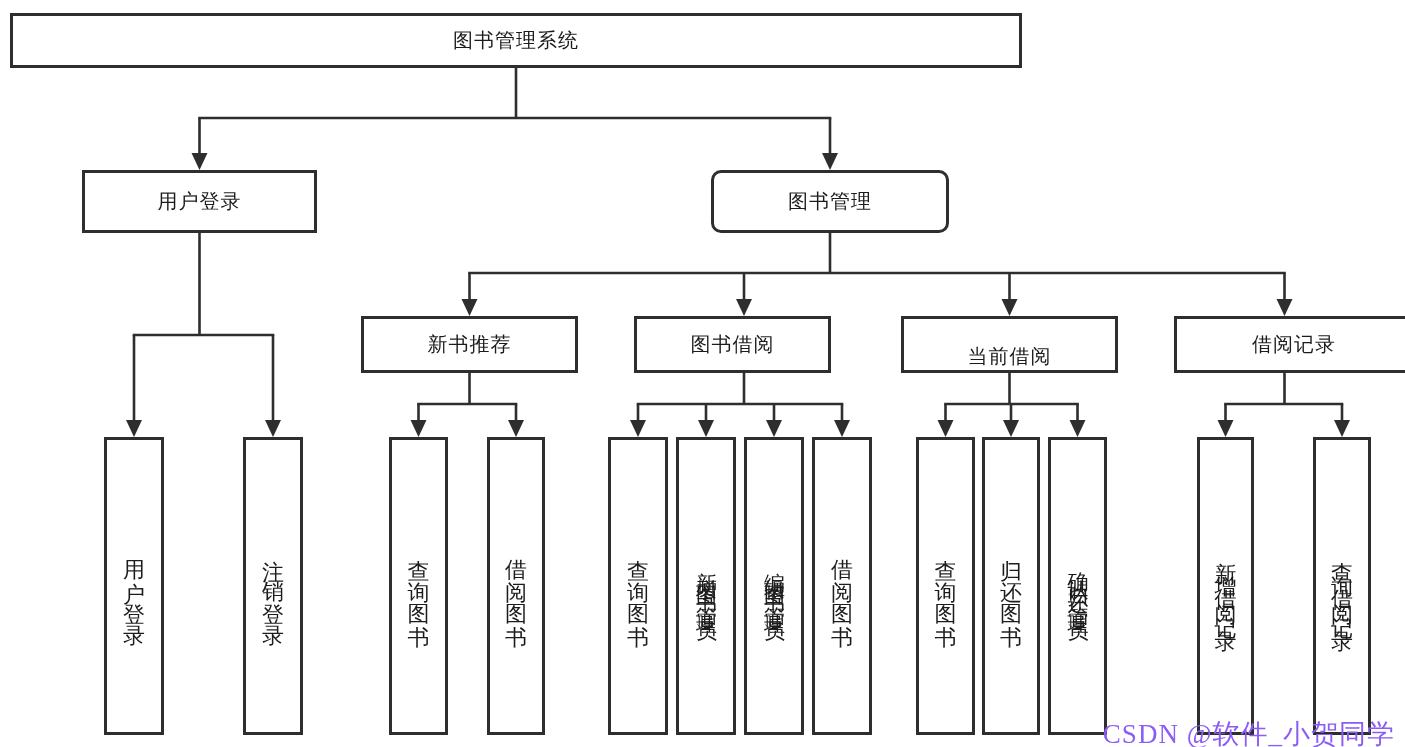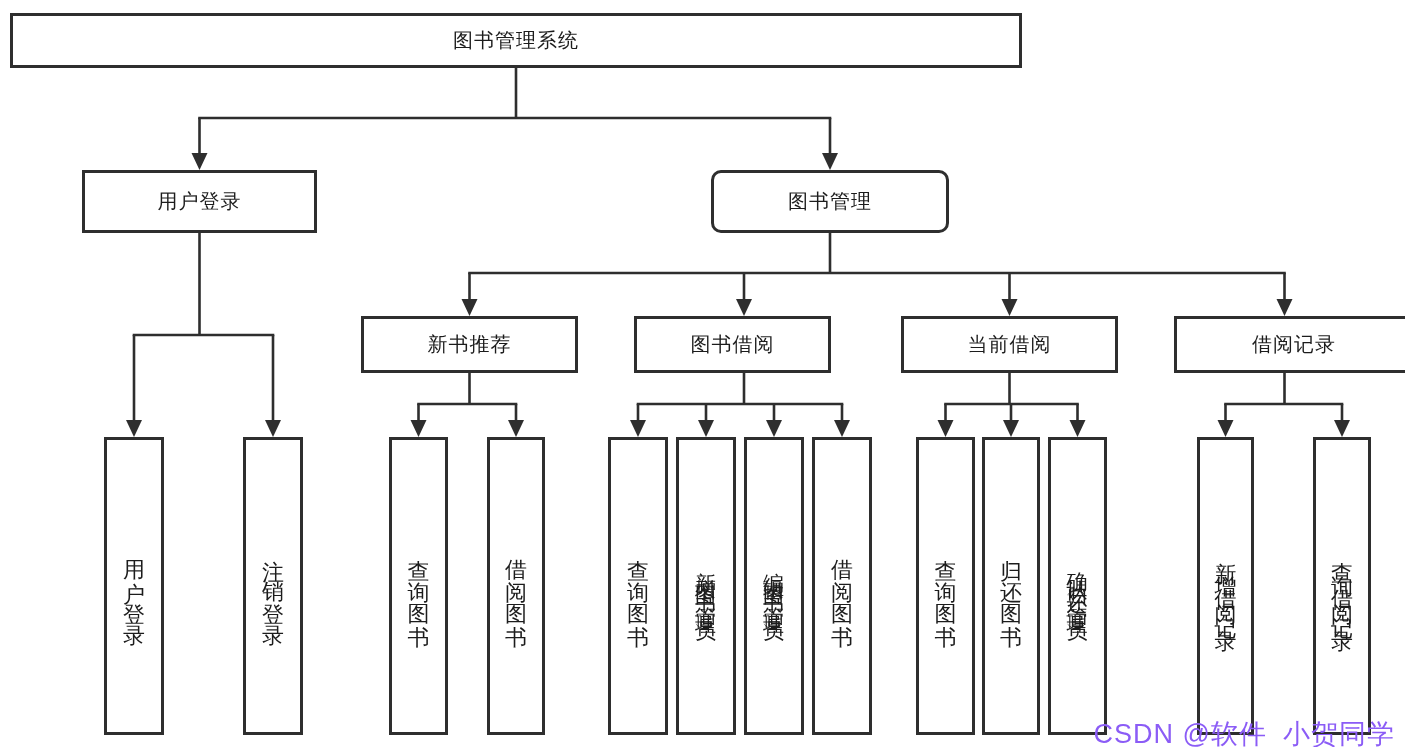--- a/index.html
+++ b/index.html
@@ -1,18 +1,18 @@
 <!DOCTYPE html>
 <html><head>
 <meta charset="utf-8">
 <style>
   html,body{margin:0;padding:0;background:#ffffff;}
   .canvas{
     position:relative;width:1405px;height:747px;background:#ffffff;
-    font-family:Liberation Sans, sans-serif;
+    font-family:Liberation Serif, serif;
     color:#1c1c1c;overflow:hidden;
   }
   .connector-layer{position:absolute;left:0;top:0;width:1405px;height:747px;}
   .node{
     position:absolute;box-sizing:border-box;background:#ffffff;
     border:3px solid #2e2e2e;display:flex;align-items:center;justify-content:center;
     z-index:2;
   }
   .hlabel{font-size:20px;letter-spacing:1px;white-space:nowrap;}
   .leaf .vtext{
@@ -109,21 +109,21 @@
   <div class="node" style="left:711px;top:170px;width:238px;height:63px;border-radius:10px;">
     <span class="hlabel">图书管理</span>
   </div>
 
   <div class="node" style="left:361px;top:316px;width:217px;height:57px;">
     <span class="hlabel">新书推荐</span>
   </div>
   <div class="node" style="left:634px;top:316px;width:197px;height:57px;">
     <span class="hlabel">图书借阅</span>
   </div>
-  <div class="node" style="left:901px;top:316px;width:217px;height:57px;">
+  <div class="node" style="left:901px;top:316px;width:217px;height:57px;align-items:flex-end;">
     <span class="hlabel">当前借阅</span>
   </div>
   <div class="node" style="left:1174px;top:316px;width:240px;height:57px;">
     <span class="hlabel">借阅记录</span>
   </div>
 
   <div class="node leaf ls4" style="left:104px;top:437px;width:60px;height:298px;">
     <span class="vtext">用户登录</span>
   </div>
   <div class="node leaf ls4" style="left:243px;top:437px;width:60px;height:298px;">

